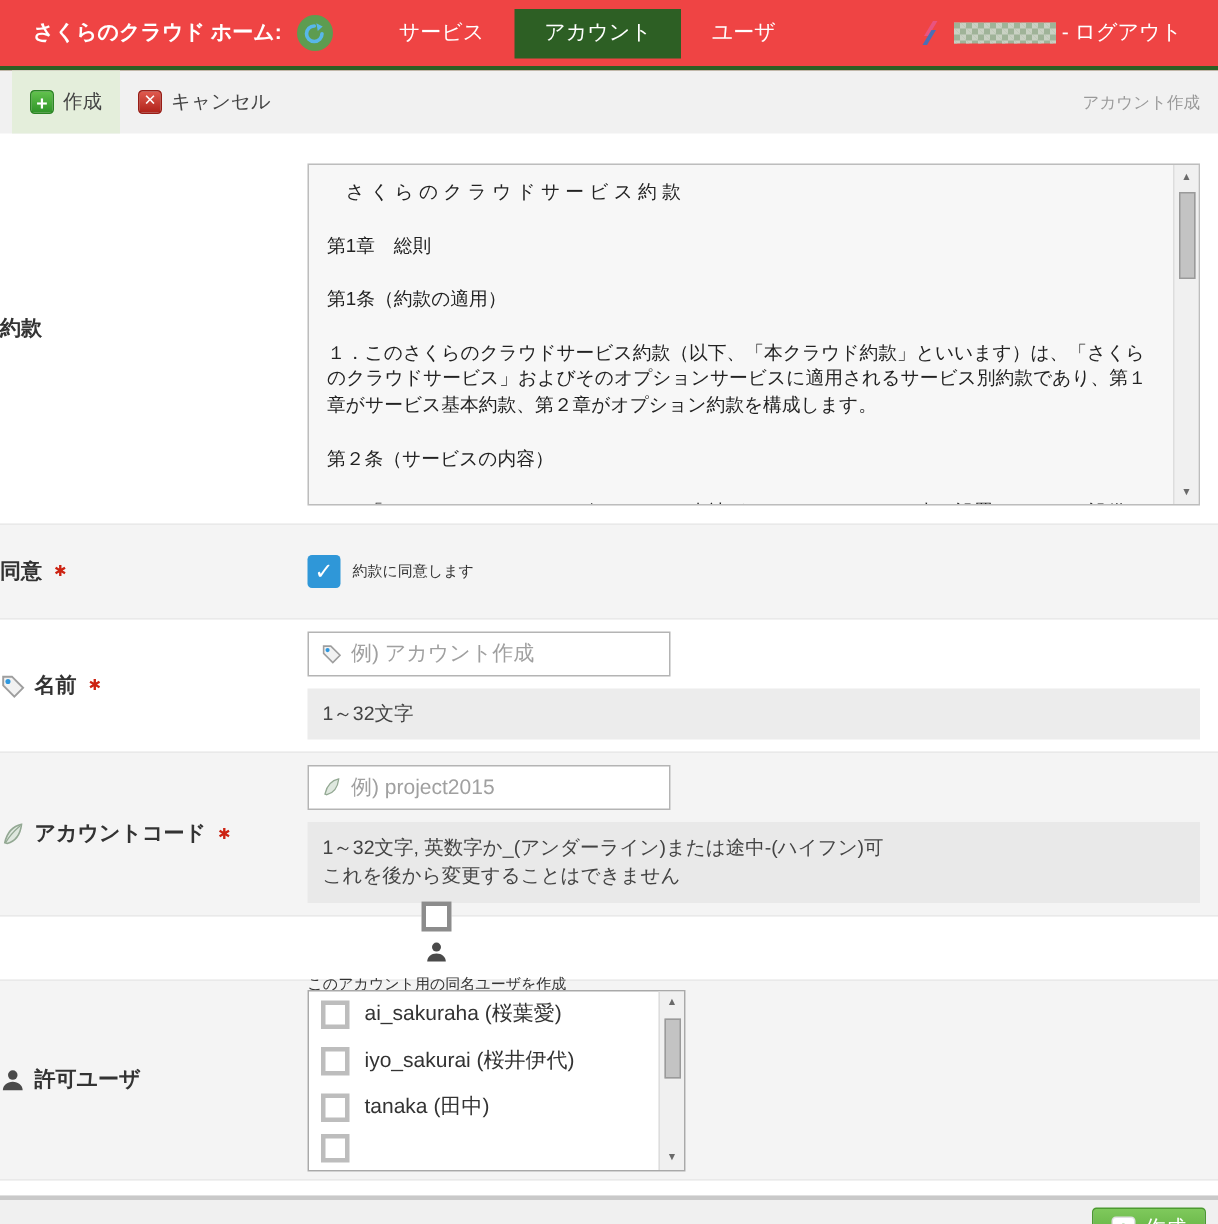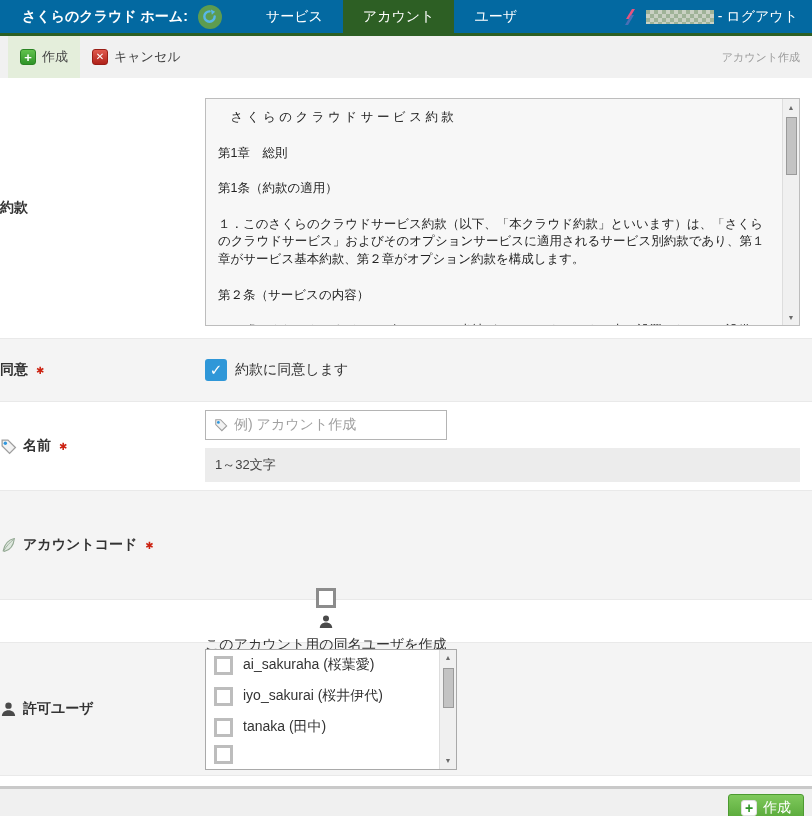--- a/index.html
+++ b/index.html
@@ -1,31 +1,31 @@
 <!DOCTYPE html>
 <html><head>
 <meta charset="utf-8">
 <style>
   * { margin:0; padding:0; box-sizing:border-box; }
   html,body { width:812px; height:816px; background:#fff; font-family:"Liberation Sans","DejaVu Sans",sans-serif; overflow:hidden; }
 
   
-  .header { height:36px; background:#0369a1; border-bottom:3px solid #2d5f24; display:flex; align-items:center; color:#fff; }
+  .header { height:47px; background:#ef4444; border-bottom:3px solid #2d5f24; display:flex; align-items:center; color:#fff; }
   .app-title { font-size:14px; font-weight:bold; padding-left:22px; white-space:nowrap; }
   .refresh-wrap { width:24px; height:24px; margin-left:10px; border-radius:50%; background:#5d9c50; display:flex; align-items:center; justify-content:center; cursor:pointer; }
   .tabs { display:flex; height:33px; margin-left:24px; }
   .tab { height:33px; display:flex; align-items:center; padding:0 20px; font-size:14px; cursor:pointer; }
   .tab.active { background:#2d5f24; }
   .header .spacer, .toolbar .spacer { flex:1; }
   .logo { width:18px; height:20px; margin-right:6px; display:flex; align-items:center; }
   .censored { width:68px; height:14px; margin-right:4px;
     background-image:linear-gradient(45deg,#c9d1c3 25%,transparent 25%,transparent 75%,#c9d1c3 75%),
                      linear-gradient(45deg,#c9d1c3 25%,#9fb398 25%,#9fb398 75%,#c9d1c3 75%);
     background-size:8px 8px; background-position:0 0,4px 4px; }
-  .logout { font-size:14px; margin-right:14px; cursor:pointer; white-space:nowrap; }
+  .logout { font-size:14px; margin-right:24px; cursor:pointer; white-space:nowrap; }
 
   
   .toolbar { height:42px; background:#f1f1f1; display:flex; align-items:stretch; }
   .tb-btn { display:flex; align-items:center; gap:6px; padding:0 12px; font-size:13px; color:#444; cursor:pointer; }
   .tb-btn.create { background:#e4eedb; margin-left:8px; }
   .sq-icon { width:16px; height:16px; border-radius:3px; display:flex; align-items:center; justify-content:center; color:#fff; font-size:13px; font-weight:bold; line-height:1; }
   .sq-green { background:linear-gradient(#62c24d,#2f9428); border:1px solid #2a8423; }
   .sq-red { background:linear-gradient(#e05a4e,#b0221a); border:1px solid #991d16; font-size:10px; }
   .page-title { font-size:11px; color:#9a9a9a; display:flex; align-items:center; padding-right:12px; }
 
@@ -46,21 +46,21 @@
   .scroll-thumb { width:11px; background:#c3c3c3; border:1px solid #9a9a9a; cursor:pointer; }
   .thumb-terms { height:58px; margin-top:2px; }
   .scroll-fill { flex:1; }
 
   
   .row-agree { height:64px; align-items:center; }
   .check-line { display:flex; align-items:center; gap:8px; }
   .cb-checked { width:22px; height:22px; background:#2f97d8; border-radius:3px; color:#fff; font-size:15px; font-weight:bold; display:flex; align-items:center; justify-content:center; cursor:pointer; }
   .cb-unchecked { width:20px; height:20px; background:#fff; border:3px solid #8c8c8c; cursor:pointer; flex-shrink:0; }
   .cb-light { border-color:#bdbdbd; width:19px; height:19px; }
-  .check-label { font-size:14px; color:#333; }
+  .check-label { font-size:10px; color:#333; }
 
   
   .row-name { height:88px; }
   .row-code { height:110px; }
   .fake-input { width:242px; height:30px; background:#fff; border:1px solid #b4b4b4; display:flex; align-items:center; gap:6px; padding:0 8px; cursor:text; }
   .placeholder { font-size:14px; color:#a0a0a0; }
   .hint-box { margin-top:8px; background:#e9e9e9; font-size:13px; color:#444; padding:8px 10px; line-height:1.45; }
   .row-name .hint-box { background:#ececec; }
 
   
@@ -191,20 +191,34 @@
 <div class="row gray row-code">
   <div class="label-col">
     <span>
       <svg width="17" height="17" viewBox="0 0 16 16">
         <path d="M13.5 1.5 C8.5 2.5 4.5 6.5 3 13 L4.5 13.5 C10 12 12.8 7.5 13.5 1.5 Z" fill="#dfe8df" stroke="#93a893" stroke-width="1"></path>
         <path d="M3.5 13 C6 8.5 9 5.5 12.5 2.5" fill="none" stroke="#93a893" stroke-width="0.8"></path>
       </svg>
     </span>
     <span class="label-text">アカウントコード</span>
       <span class="req">✱</span>
+  </div>
+  <div class="field-col">
+    <div class="fake-input">
+      <span>
+        <svg width="14" height="14" viewBox="0 0 16 16">
+          <path d="M13.5 1.5 C8.5 2.5 4.5 6.5 3 13 L4.5 13.5 C10 12 12.8 7.5 13.5 1.5 Z" fill="#dfe8df" stroke="#93a893" stroke-width="1"></path>
+        </svg>
+      </span>
+      <span class="placeholder">例) project2015</span>
+    </div>
+    <div class="hint-box">
+      <div>1～32文字, 英数字か_(アンダーライン)または途中-(ハイフン)可</div>
+      <div>これを後から変更することはできません</div>
+    </div>
   </div>
 </div>
 
 <div class="row row-same">
   <div class="check-line">
     <span class="cb-unchecked"></span>
     <span>
       <svg width="16" height="16" viewBox="0 0 16 16" fill="#4a4a4a">
         <circle cx="8" cy="4.4" r="3"></circle>
         <path d="M1.8 14 C1.8 10.8 4.5 8.6 8 8.6 C11.5 8.6 14.2 10.8 14.2 14 Z"></path>

